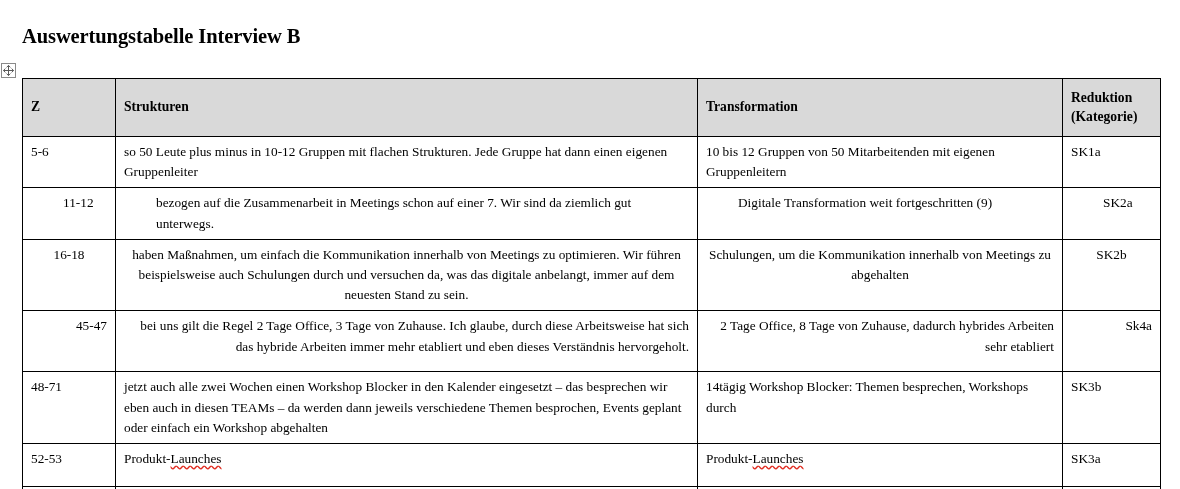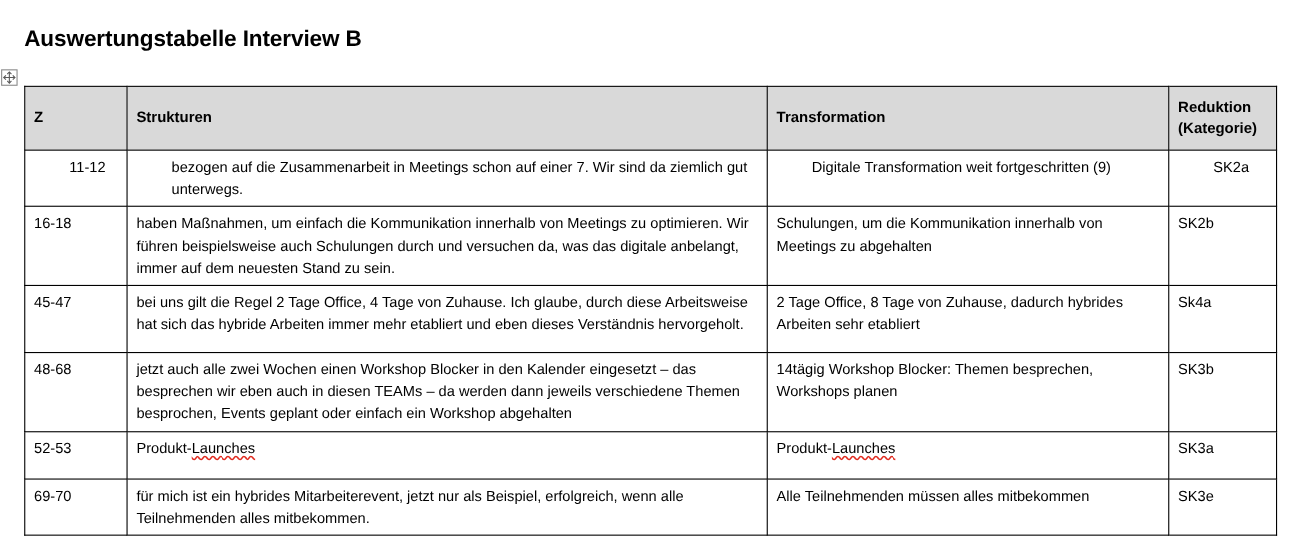--- a/index.html
+++ b/index.html
@@ -14,20 +14,21 @@
     overflow: hidden;
     font-family: "Liberation Sans", "DejaVu Sans", sans-serif;
     color: #000000;
     -webkit-font-smoothing: antialiased;
   }
 
   .page {
     position: relative;
     width: 1180px;
     height: 489px;
+    font-family: Liberation Serif, serif;
   }
 
   
   .doc-title {
     position: absolute;
     left: 22px;
     top: 9px;
     font-size: 20.5px;
     font-weight: bold;
     letter-spacing: -0.1px;
@@ -96,22 +97,22 @@
     margin-top: 20px;
   }
 
   
   td.vmid { vertical-align: middle; }
   td.vtop { vertical-align: top; }
 
   
   tr.r1 td { height: 36px; }
   tr.r2 td { height: 36px; padding-left: 40px; }
-  tr.r3 td { height: 46px; }
-  tr.r4 td { height: 50px; }
+  tr.r3 td { height: 46px; text-align: center; }
+  tr.r4 td { height: 50px; text-align: right; }
   tr.r5 td { height: 50px; }
   tr.r6 td { height: 32px; }
   tr.r7 td { height: 38px; }
 
   
   .spell {
     text-decoration: underline wavy #e02b20;
     text-decoration-skip-ink: none;
     text-underline-offset: 2px;
   }
@@ -159,46 +160,52 @@
           <th>Transformation</th>
           <th class="th-red">
             <span>Reduktion</span><br>
             <span>(Kategorie)</span>
           </th>
         </tr>
       </thead>
 
       <tbody>
 
+        <tr class="r1">
+          <td class="vmid">5-6</td>
+          <td class="vmid">so 50 Leute plus minus in 10-12 Gruppen mit flachen Strukturen. Jede Gruppe hat dann einen eigenen Gruppenleiter</td>
+          <td class="vmid">10 bis 12 Gruppen von 50 Mitarbeitenden mit eigenen Gruppenleitern</td>
+          <td class="vmid">SK1a</td>
+        </tr>
 
         <tr class="r2">
           <td class="vmid">11-12</td>
           <td class="vmid">bezogen auf die Zusammenarbeit in Meetings schon auf einer 7. Wir sind da ziemlich gut unterwegs.</td>
           <td class="vmid">Digitale Transformation weit fortgeschritten (9)</td>
           <td class="vmid">SK2a</td>
         </tr>
 
         <tr class="r3">
           <td class="vmid">16-18</td>
           <td class="vtop">haben Maßnahmen, um einfach die Kommunikation innerhalb von Meetings zu optimieren. Wir führen beispielsweise auch Schulungen durch und versuchen da, was das digitale anbelangt, immer auf dem neuesten Stand zu sein.</td>
           <td class="vmid">Schulungen, um die Kommunikation innerhalb von Meetings zu abgehalten</td>
           <td class="vmid">SK2b</td>
         </tr>
 
         <tr class="r4">
           <td class="vtop">45-47</td>
-          <td class="vtop">bei uns gilt die Regel 2 Tage Office, 4 Tage von Zuhause. Ich glaube, durch diese Arbeitsweise hat sich das hybride Arbeiten immer mehr etabliert und eben dieses Verständnis hervorgeholt.</td>
+          <td class="vtop">bei uns gilt die Regel 2 Tage Office, 3 Tage von Zuhause. Ich glaube, durch diese Arbeitsweise hat sich das hybride Arbeiten immer mehr etabliert und eben dieses Verständnis hervorgeholt.</td>
           <td class="vtop">2 Tage Office, 8 Tage von Zuhause, dadurch hybrides Arbeiten sehr etabliert</td>
           <td class="vtop">Sk4a</td>
         </tr>
 
         <tr class="r5">
-          <td class="vtop">48-68</td>
+          <td class="vtop">48-71</td>
           <td class="vtop">jetzt auch alle zwei Wochen einen Workshop Blocker in den Kalender eingesetzt – das besprechen wir eben auch in diesen TEAMs – da werden dann jeweils verschiedene Themen besprochen, Events geplant oder einfach ein Workshop abgehalten</td>
-          <td class="vtop">14tägig Workshop Blocker: Themen besprechen, Workshops planen</td>
+          <td class="vtop">14tägig Workshop Blocker: Themen besprechen, Workshops durch</td>
           <td class="vtop">SK3b</td>
         </tr>
 
         <tr class="r6">
           <td class="vtop">52-53</td>
           <td class="vtop"><span>Produkt-</span><span class="spell">Launches</span></td>
           <td class="vtop"><span>Produkt-</span><span class="spell">Launches</span></td>
           <td class="vtop">SK3a</td>
         </tr>
 

